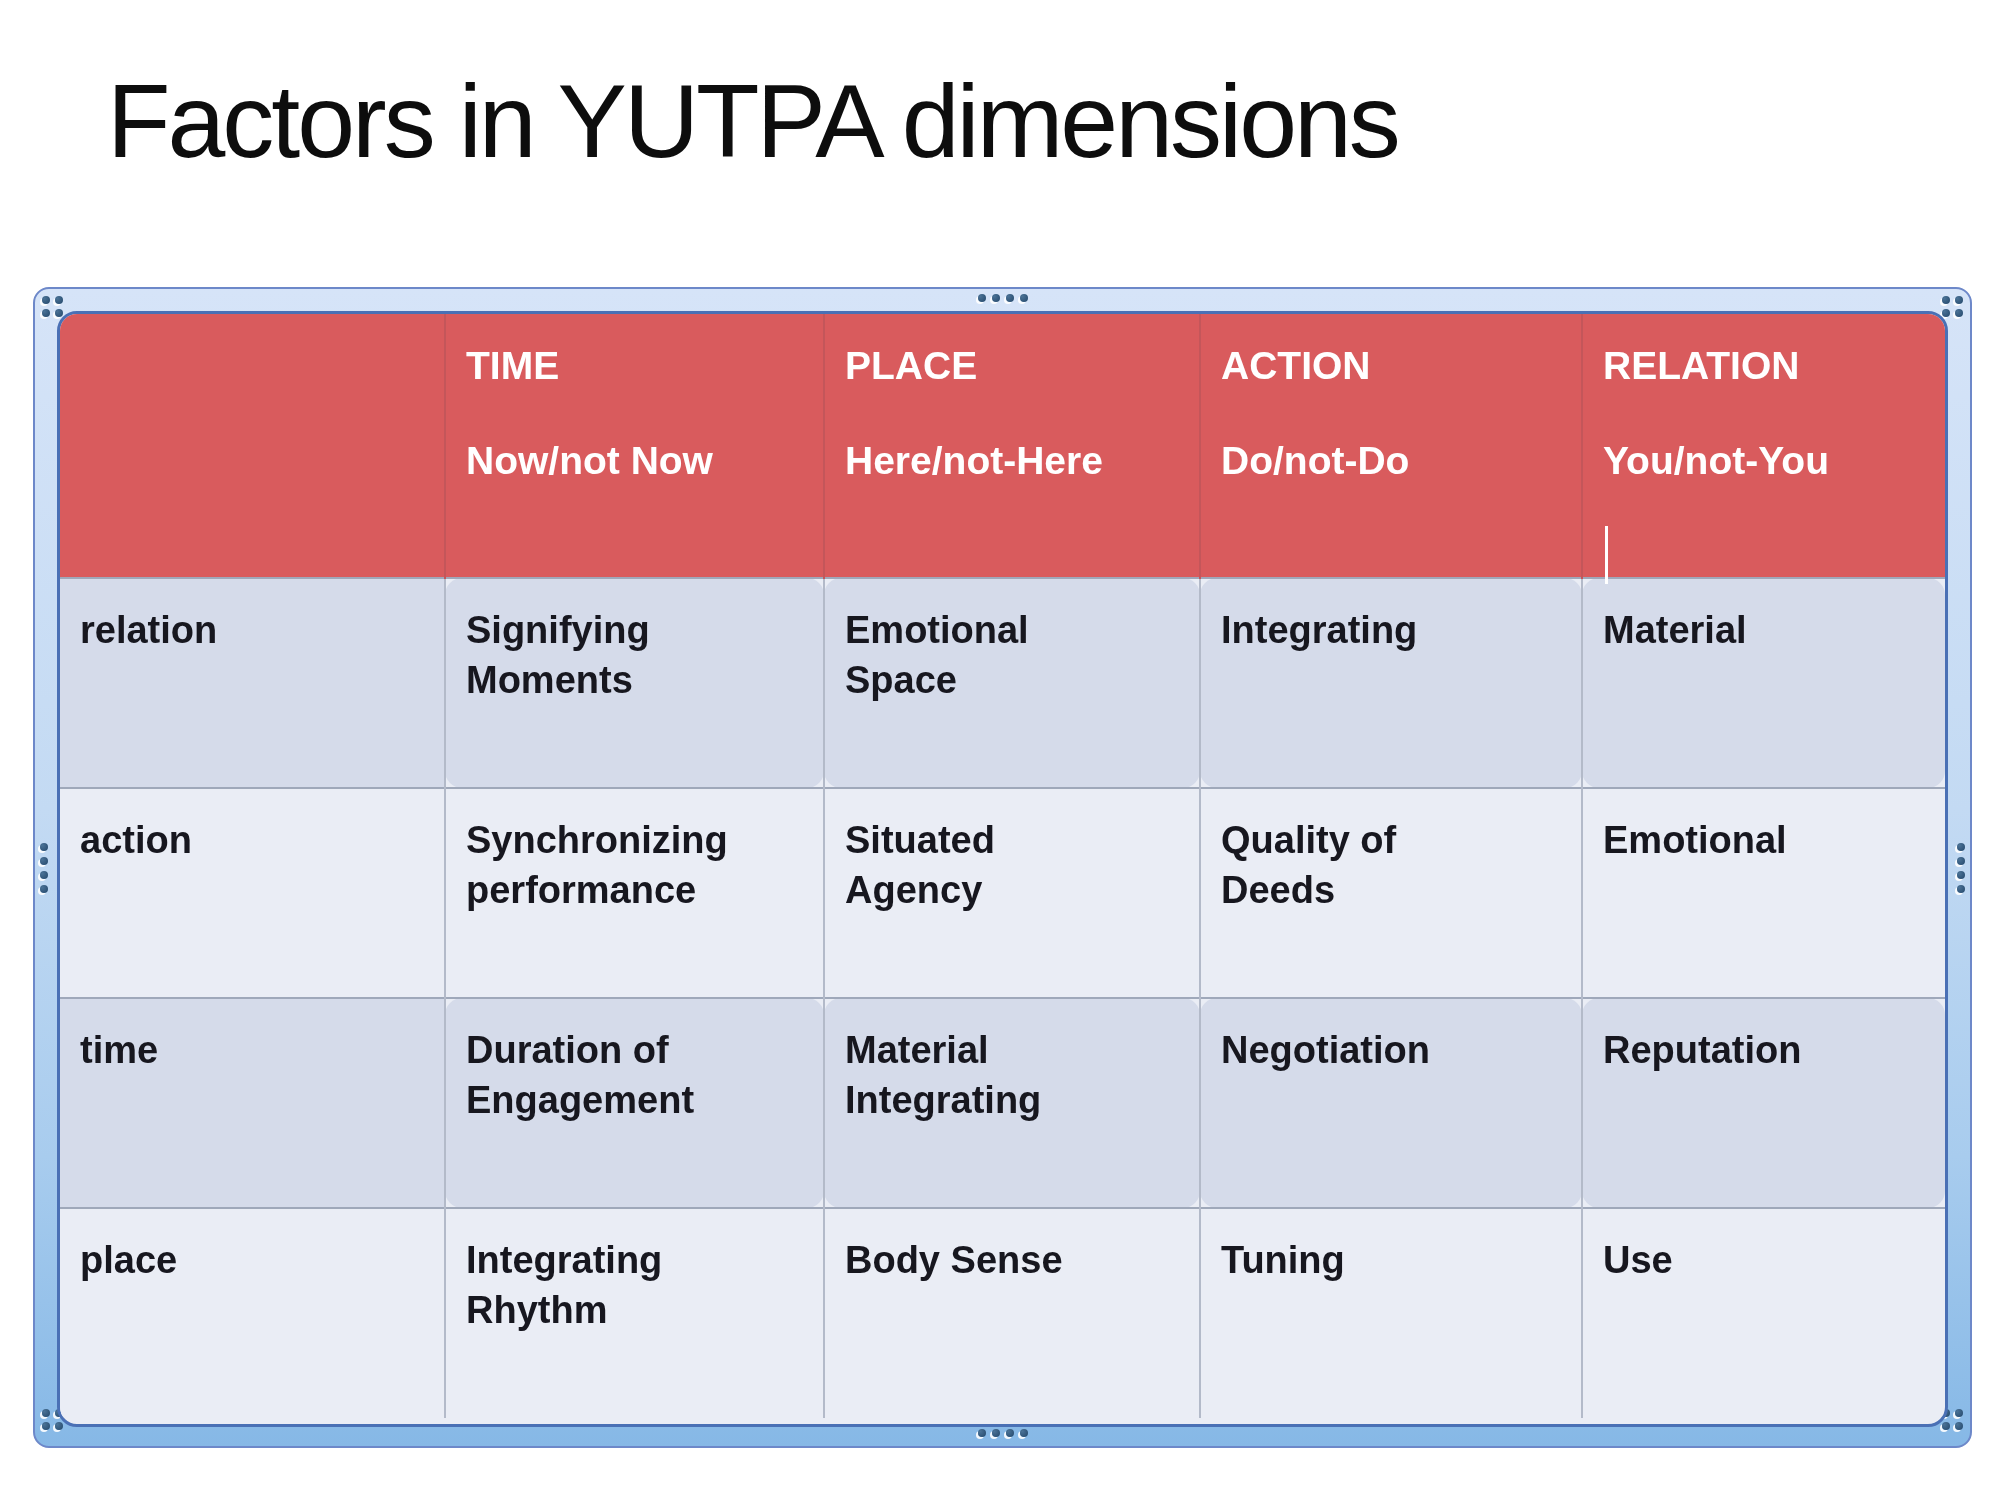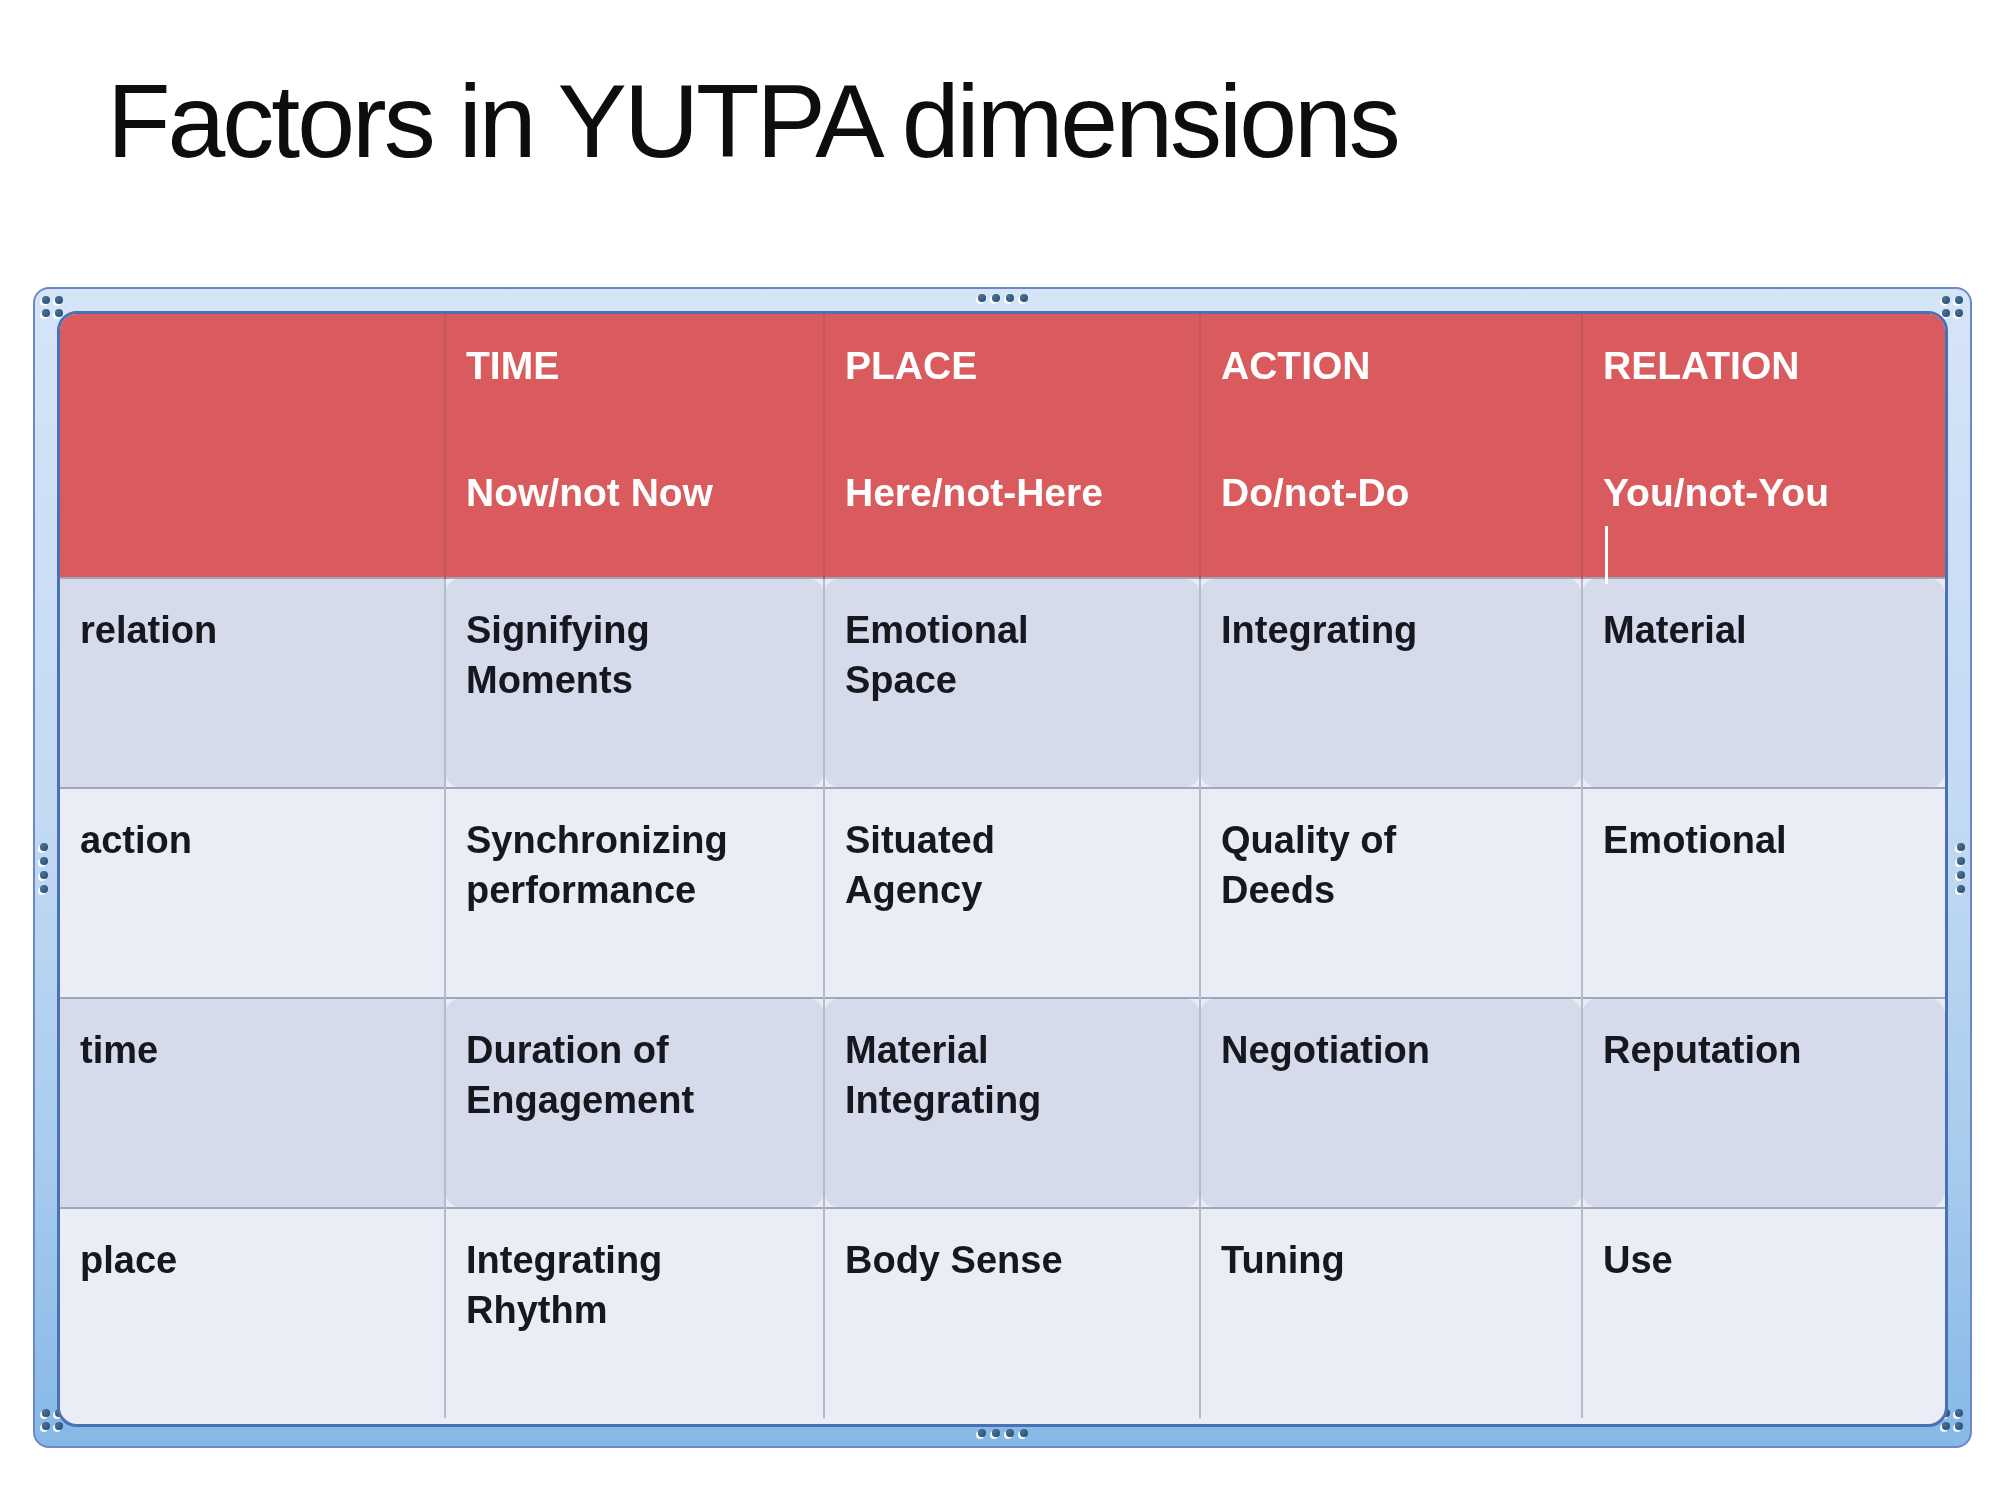--- a/index.html
+++ b/index.html
@@ -58,21 +58,21 @@
     position:relative;
   }
   tr.head-row th + th{ border-left:2px solid #c4565a; }
   .h-label, .h-sub{
     display:block;
     color:#ffffff;
     font-size:39px;
     font-weight:bold;
     line-height:1.15;
   }
-  .h-sub{ margin-top:82px; }
+  .h-sub{ margin-top:50px; }
   .caret{
     position:absolute;
     left:22px; top:212px;
     width:3px; height:58px;
     background:#ffffff;
   }
   
   tr.body-row td{
     height:210px;
     padding:26px 90px 0 20px;

